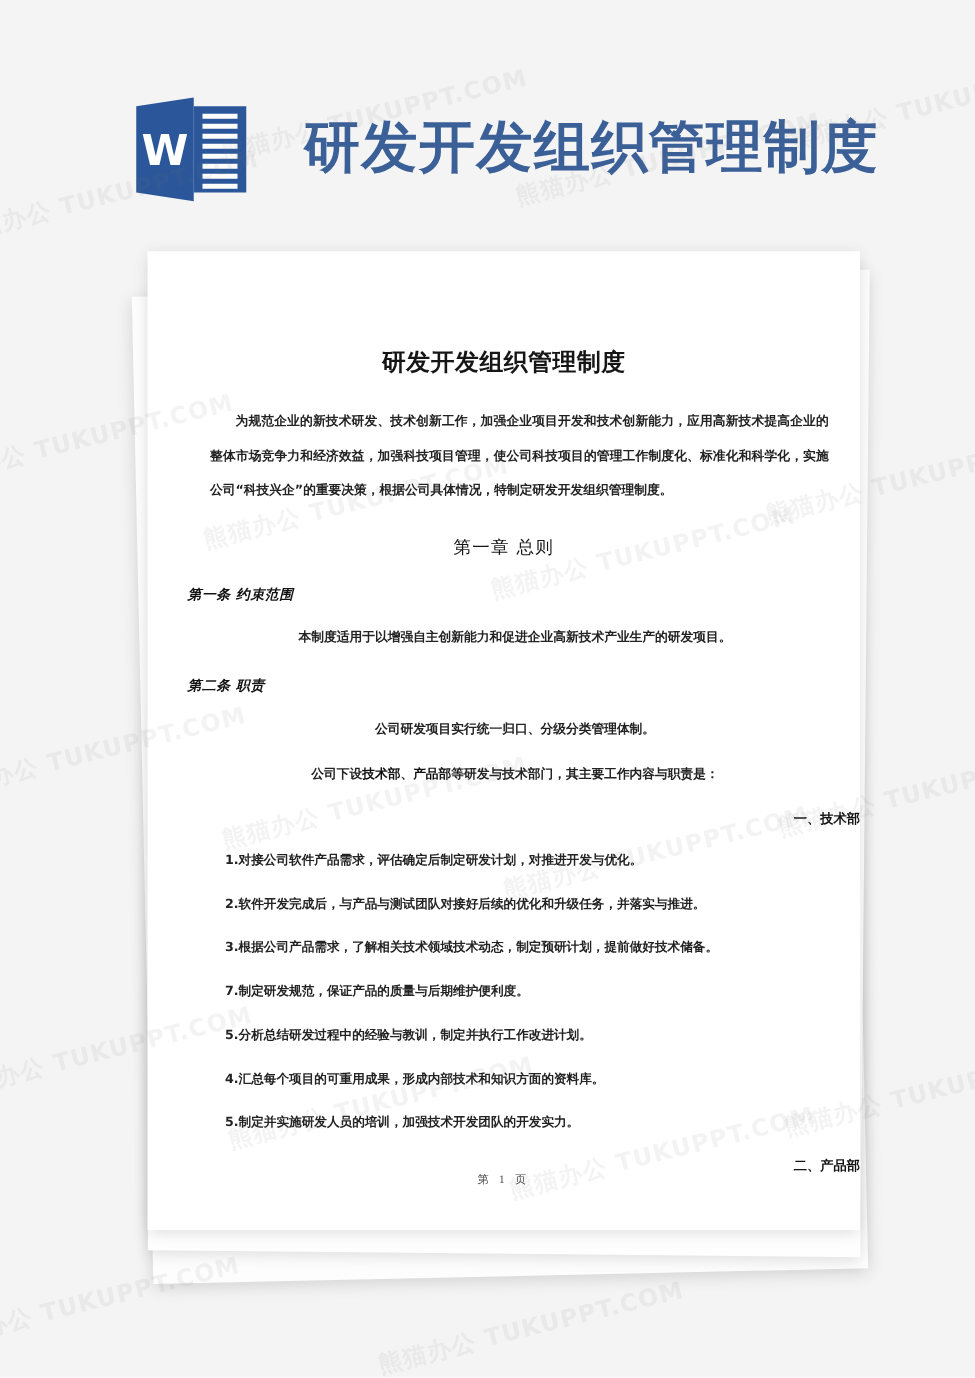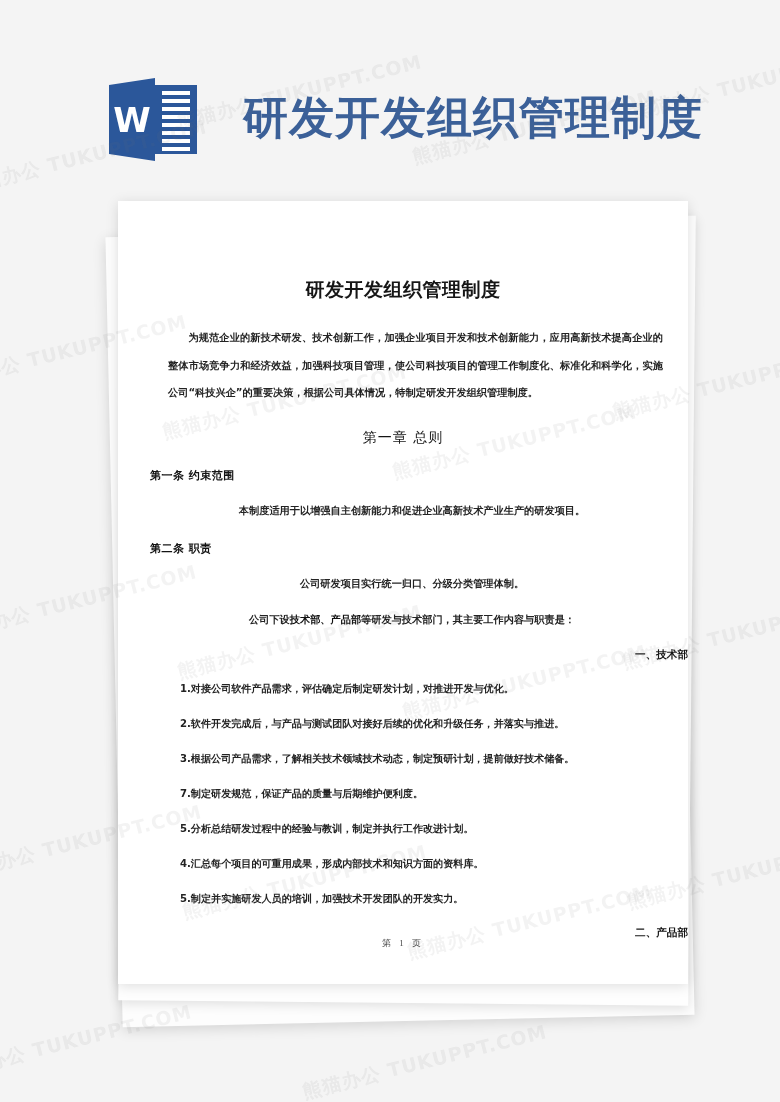--- a/index.html
+++ b/index.html
@@ -137,20 +137,21 @@
     margin: 22px 0 0 0;
     color: #141414;
     letter-spacing: 1px;
   }
   .article {
     font-size: 11px;
     font-weight: 700;
     margin: 21px 0 0 32px;
     color: #131313;
     letter-spacing: 0.5px;
+    font-style: italic;
   }
   .body-line {
     font-size: 10.2px;
     line-height: 18px;
     margin: 19px 44px 0 62px;
     color: #232323;
     font-weight: 600;
     text-align: center;
   }
   .body-line.tight { margin-top: 18px; }

